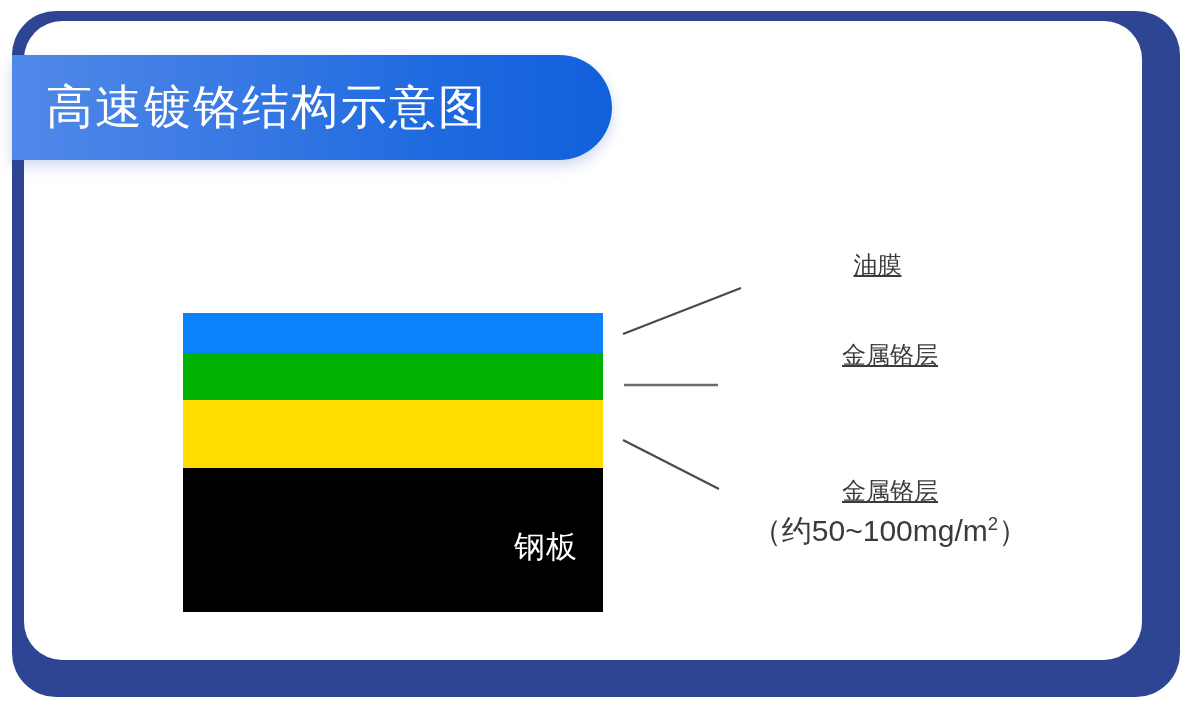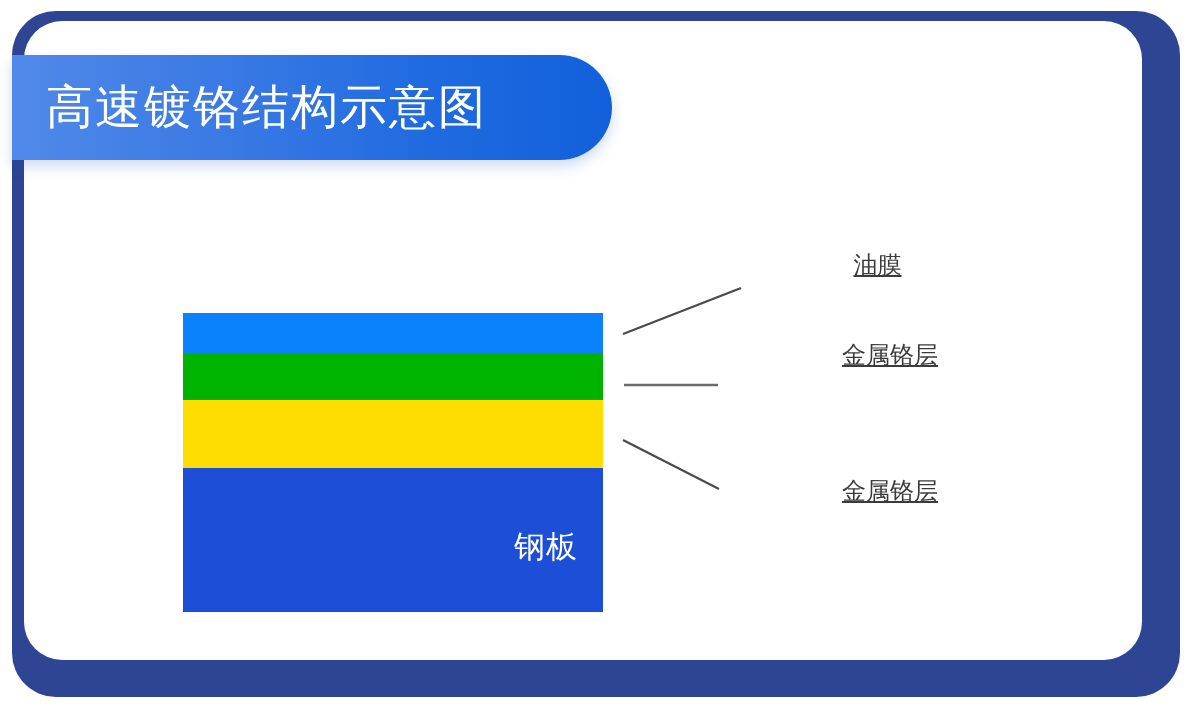--- a/index.html
+++ b/index.html
@@ -135,36 +135,37 @@
 
   <div class="title-pill-wrap">
     <div class="title-pill"></div>
     <div class="title-text">高速镀铬结构示意图</div>
   </div>
 
   <div class="stack">
     <div class="layer layer-oil" style="background:#0a82fb"></div>
     <div class="layer layer-oxide" style="background:#00b300"></div>
     <div class="layer layer-chrome" style="background:#ffdd00"></div>
-    <div class="layer layer-steel" style="background:#1d4ed8">
+    <div class="layer layer-steel" style="background:#000000">
       <span class="steel-label">钢板</span>
     </div>
   </div>
 
   <svg class="leaders" viewBox="0 0 1189 709" xmlns="http://www.w3.org/2000/svg">
     <line x1="623" y1="334" x2="741" y2="288" stroke="#4a4a4a" stroke-width="2.2"></line>
     <line x1="624" y1="385" x2="718" y2="385" stroke="#6b6b6b" stroke-width="2.6"></line>
     <line x1="623" y1="440" x2="719" y2="489" stroke="#4a4a4a" stroke-width="2.2"></line>
   </svg>
 
   <div class="callout" id="callout-oil">
     <div class="l1">油膜</div>
   </div>
 
   <div class="callout" id="callout-oxide">
     <div class="l1">金属铬层</div>
   </div>
 
   <div class="callout" id="callout-chrome">
     <div class="l1">金属铬层</div>
+    <div class="l2"><span>（约50~100mg/m</span><sup>2</sup><span>）</span></div>
   </div>
 
 </div>
 
 </body></html>

